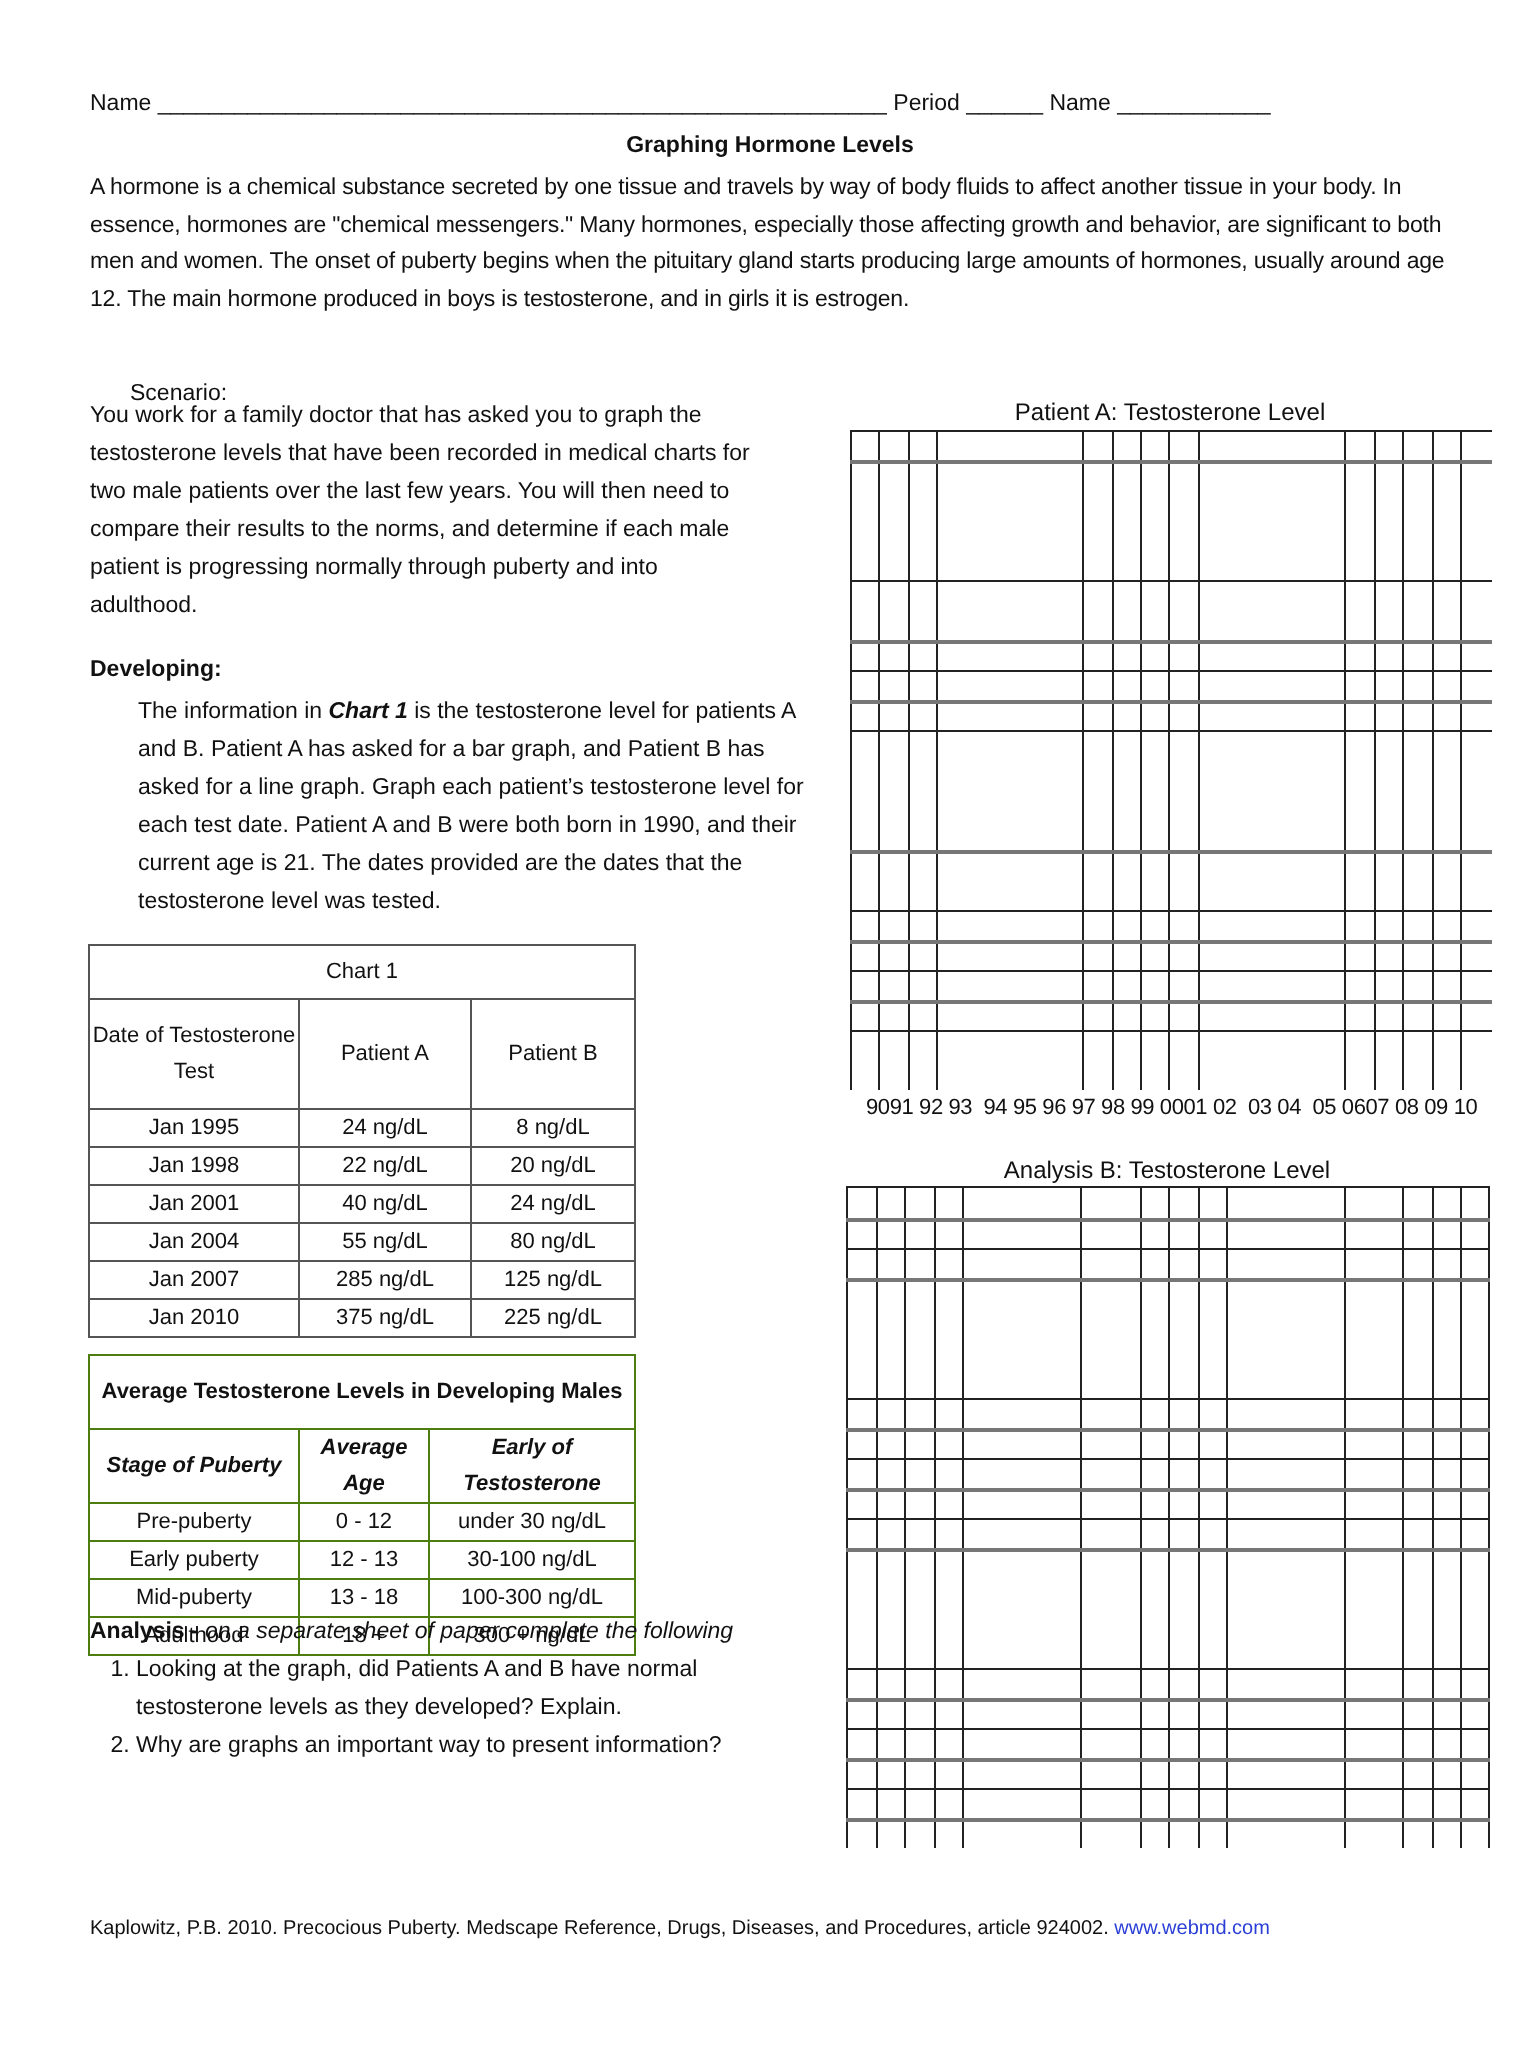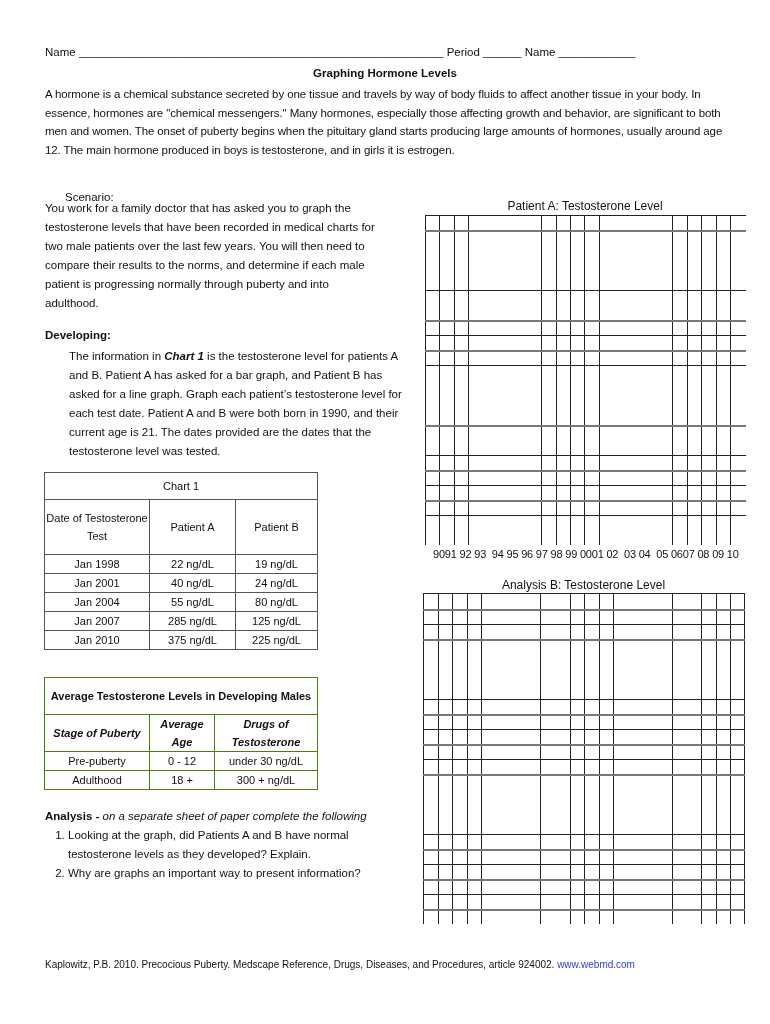--- a/index.html
+++ b/index.html
@@ -66,23 +66,28 @@
   <tbody>
       <tr class="caption-row">
         <td colspan="3">Chart 1</td>
       </tr>
   <tr class="head-row">
     <td style="width:104px">Date of Testosterone Test</td>
     <td style="width:85px">Patient A</td>
     <td>Patient B</td>
   </tr>
   <tr>
+        <td>Jan 1995</td>
+        <td>24 ng/dL</td>
+        <td>8 ng/dL</td>
+      </tr>
+  <tr>
         <td>Jan 1998</td>
         <td>22 ng/dL</td>
-        <td>19 ng/dL</td>
+        <td>20 ng/dL</td>
       </tr>
   <tr>
         <td>Jan 2001</td>
         <td>40 ng/dL</td>
         <td>24 ng/dL</td>
       </tr>
   <tr>
         <td>Jan 2004</td>
         <td>55 ng/dL</td>
         <td>80 ng/dL</td>
@@ -101,26 +106,36 @@
   </table>
 
 <table class="avg">
   <tbody>
       <tr class="cap">
         <td colspan="3" style="font-weight:bold">Average Testosterone Levels in Developing Males</td>
       </tr>
   <tr class="hdr">
     <td style="width:104px">Stage of Puberty</td>
     <td style="width:64px">Average Age</td>
-    <td>Drugs of Testosterone</td>
+    <td>Early of Testosterone</td>
   </tr>
   <tr>
         <td>Pre-puberty</td>
         <td>0 - 12</td>
         <td>under 30 ng/dL</td>
+      </tr>
+  <tr>
+        <td>Early puberty</td>
+        <td>12 - 13</td>
+        <td>30-100 ng/dL</td>
+      </tr>
+  <tr>
+        <td>Mid-puberty</td>
+        <td>13 - 18</td>
+        <td>100-300 ng/dL</td>
       </tr>
   <tr>
         <td>Adulthood</td>
         <td>18 +</td>
         <td>300 + ng/dL</td>
       </tr>
 </tbody>
   </table>
 
 <div class="abs analysis">

